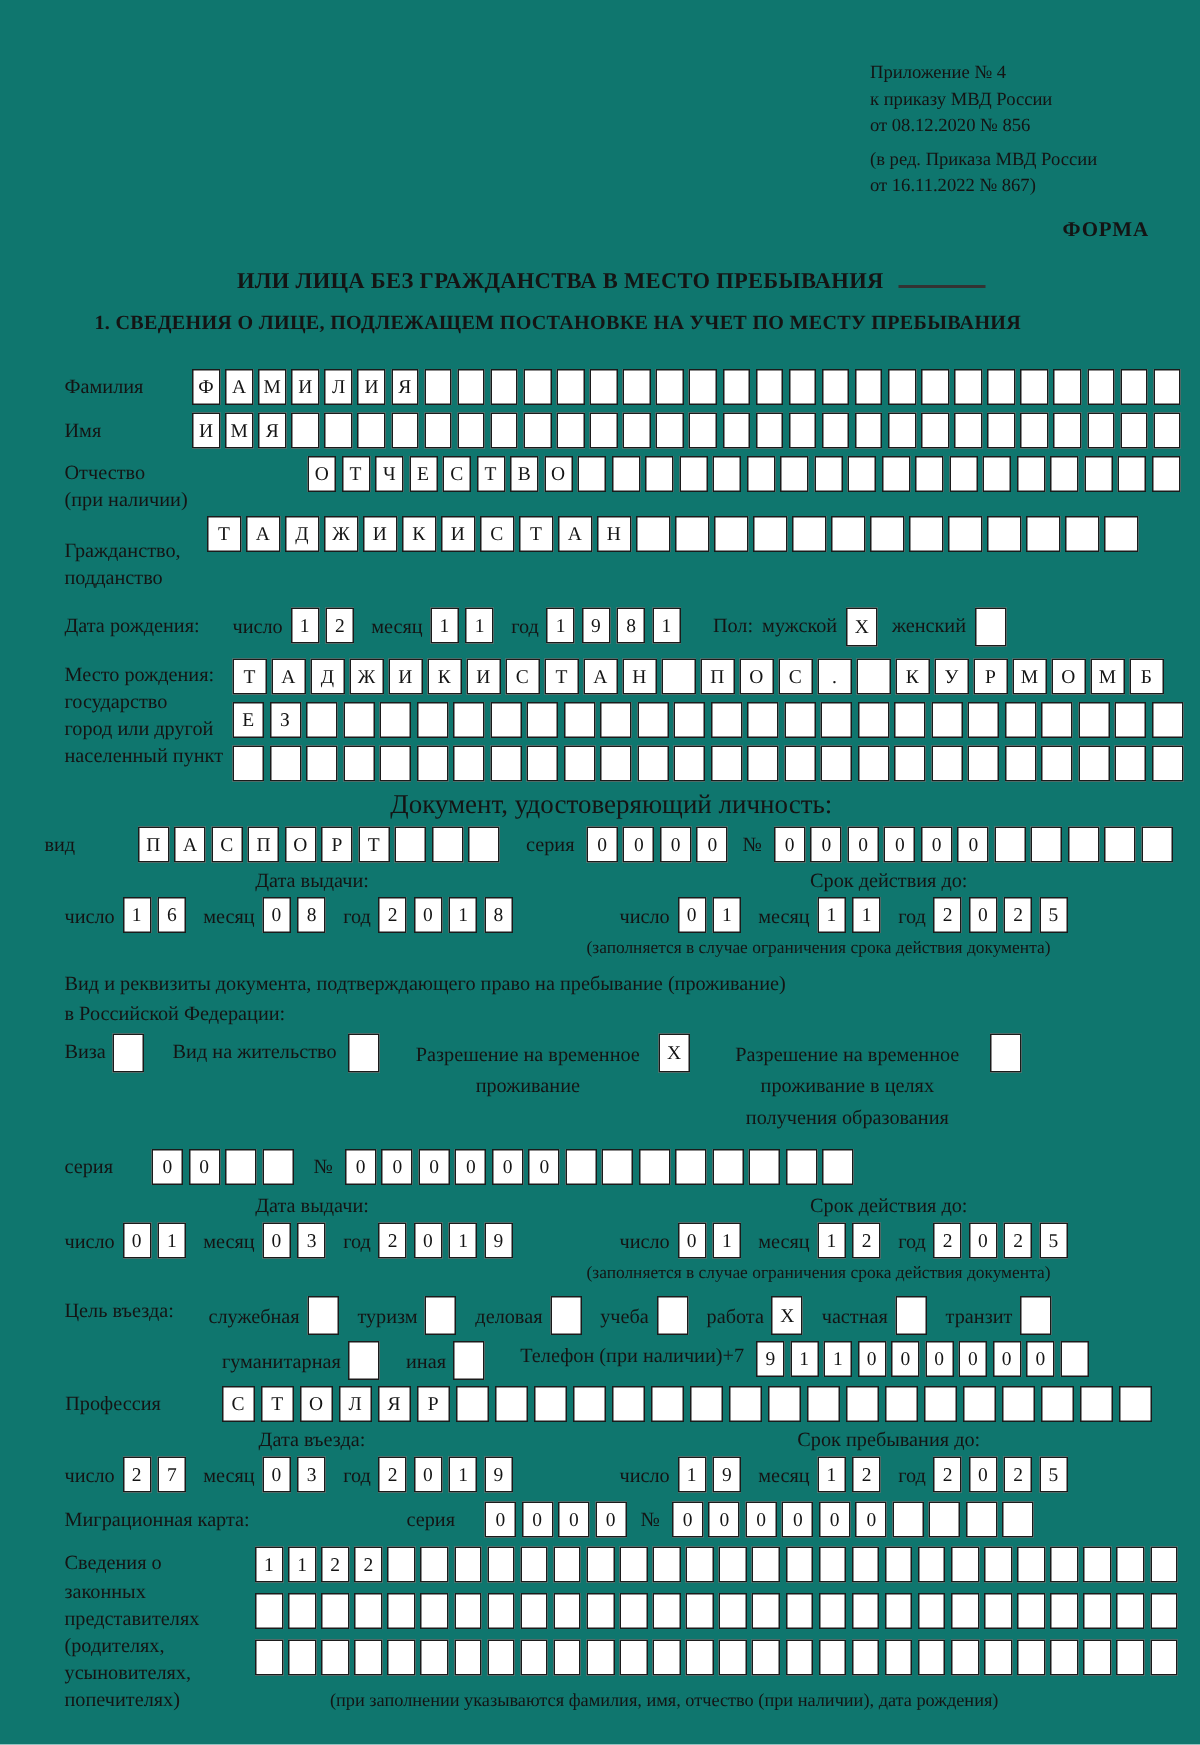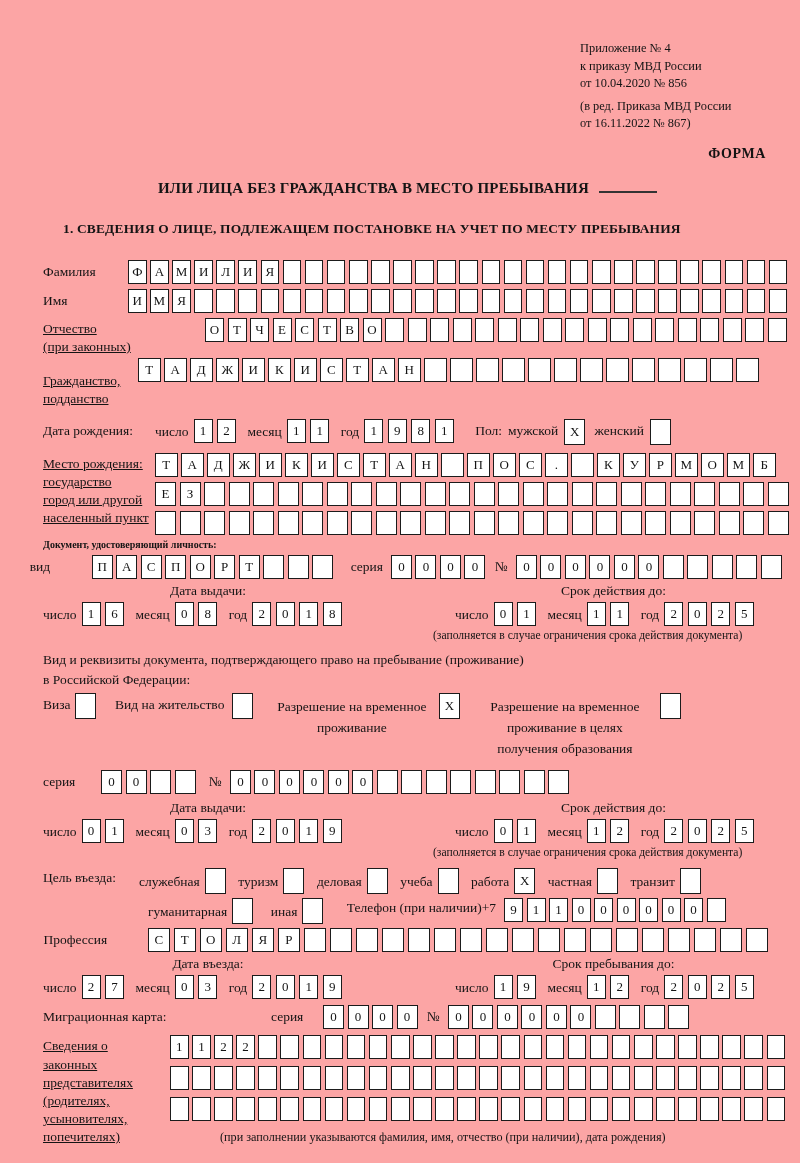--- a/index.html
+++ b/index.html
@@ -1,84 +1,84 @@
 <!DOCTYPE html>
 <html><head>
 <meta charset="utf-8">
 <style>
   html,body{margin:0;padding:0;background:#fff;}
   .page{
     width:800px;height:1163px;box-sizing:border-box;
-    background:#fca5a5;color:#141414;
+    background:#0f766e;color:#141414;
     font-family:"Liberation Serif","DejaVu Serif",serif;
     font-size:13.5px;line-height:1.25;
     padding:40px 28px 0 43px;position:relative;overflow:hidden;
   }
   .annex{margin-left:auto;width:192px;font-size:12.4px;line-height:1.42;}
   .annex .gap{margin-top:5px;}
   .forma{text-align:right;font-weight:bold;font-size:14px;letter-spacing:.6px;margin:12px 6px 0 0;}
   .title{text-align:center;font-weight:bold;font-size:15px;letter-spacing:.2px;margin-top:14px;line-height:1.5;}
   .uline{display:inline-block;width:58px;border-bottom:2px solid #333;margin-left:10px;}
-  .sec1{font-weight:bold;font-size:13.4px;margin-top:22px;padding-left:20px;letter-spacing:.2px;}
+  .sec1{font-weight:bold;font-size:13.4px;margin-top:8px;padding-left:20px;letter-spacing:.2px;}
 
   .row{display:flex;align-items:flex-start;margin-top:5px;}
   .lbl{flex:none;padding-top:4px;}
-  .lbl2{line-height:1.35;padding-top:2px;text-decoration:underline;}
+  .lbl2{line-height:1.35;padding-top:2px;}
   .w85{width:85px;} .w162{width:162px;} .w95{width:95px;margin-top:12px;} .w112{width:112px;}
   .w62{width:62px;} .w104{width:104px;} .w127{width:127px;}
 
   .cells{display:flex;flex-wrap:nowrap;}
   .cell{
     box-sizing:border-box;flex:none;
     width:18.6px;height:24px;border:1.7px solid #1b1b1b;margin-right:3.5px;
     display:inline-flex;align-items:center;justify-content:center;
     font-size:13px;background:#fff;
   }
   .c16 .cell{width:19px;}
   .c18 .cell{width:21px;}
   .c20 .cell{width:22.5px;}
   .c17d .cell{width:19px;margin-right:4.5px;}
   .cbx .cell{width:21px;height:26px;}
 
   .dgroup{display:flex;align-items:center;}
   .dgroup .dlbl{margin:0 5px 0 0;padding-top:3px;}
   .dgroup .cells{margin-right:7px;}
-  .dates{display:flex;margin-top:4px;gap:42px;}
+  .dates{display:flex;margin-top:4px;}
   .dcol-l{width:370px;flex:none;}
   .dcol-r{flex:1;}
   .dhead{text-align:center;margin-bottom:2px;}
   .dhead-l{width:330px;}
   .dnote{font-size:11.6px;white-space:nowrap;margin:3px 0 0 -22px;}
 
   .docline{margin-top:8px;}
   .opt-row{display:flex;align-items:flex-start;margin-top:4px;}
   .opt{display:flex;align-items:flex-start;}
   .opt .otxt{padding-top:4px;}
   .opt .cells{margin-left:8px;}
   .otxt.c2{width:158px;text-align:center;line-height:1.55;}
   .otxt.c3{width:175px;text-align:center;line-height:1.55;}
 
   .pair{display:flex;align-items:center;margin-right:9px;}
   .pair .ptxt{margin-right:5px;padding-top:2px;}
-  .center-b{font-weight:bold;font-size:10px;margin-top:4px;}
+  .center-b{text-align:center;font-weight:normal;font-size:18px;margin-top:4px;}
   .rep-note{font-size:12.2px;margin:2px 0 0 178px;}
   .sex{display:flex;align-items:center;margin-left:10px;}
   .sex .stxt{margin:0 6px;}
   .mt2{margin-top:2px;} .mt4{margin-top:4px;justify-content:center;} .mt6{margin-top:6px;} .mt8{margin-top:8px;}
   .mt10{margin-top:10px;} .mt22{margin-top:22px;} .rows-col{display:flex;flex-direction:column;gap:5px;}
 </style>
 </head>
 <body>
 
 <div class="page">
 
   <div class="annex">
     <div>Приложение № 4</div>
     <div>к приказу МВД России</div>
-    <div>от 10.04.2020 № 856</div>
+    <div>от 08.12.2020 № 856</div>
     <div class="gap">(в ред. Приказа МВД России</div>
     <div>от 16.11.2022 № 867)</div>
   </div>
 
   <div class="forma">ФОРМА</div>
 
   <div class="title">
     <div><span>ИЛИ ЛИЦА БЕЗ ГРАЖДАНСТВА В МЕСТО ПРЕБЫВАНИЯ</span><span class="uline"></span></div>
   </div>
 
@@ -152,21 +152,21 @@
         <div class="cell"></div>
         <div class="cell"></div>
         <div class="cell"></div>
         <div class="cell"></div>
       </div>
   </div>
 
   <div class="row">
     <div class="lbl w162 lbl2">
       <div>Отчество</div>
-      <div>(при законных)</div>
+      <div>(при наличии)</div>
     </div>
     <div class="cells c16">
         <div class="cell">О</div>
         <div class="cell">Т</div>
         <div class="cell">Ч</div>
         <div class="cell">Е</div>
         <div class="cell">С</div>
         <div class="cell">Т</div>
         <div class="cell">В</div>
         <div class="cell">О</div>

